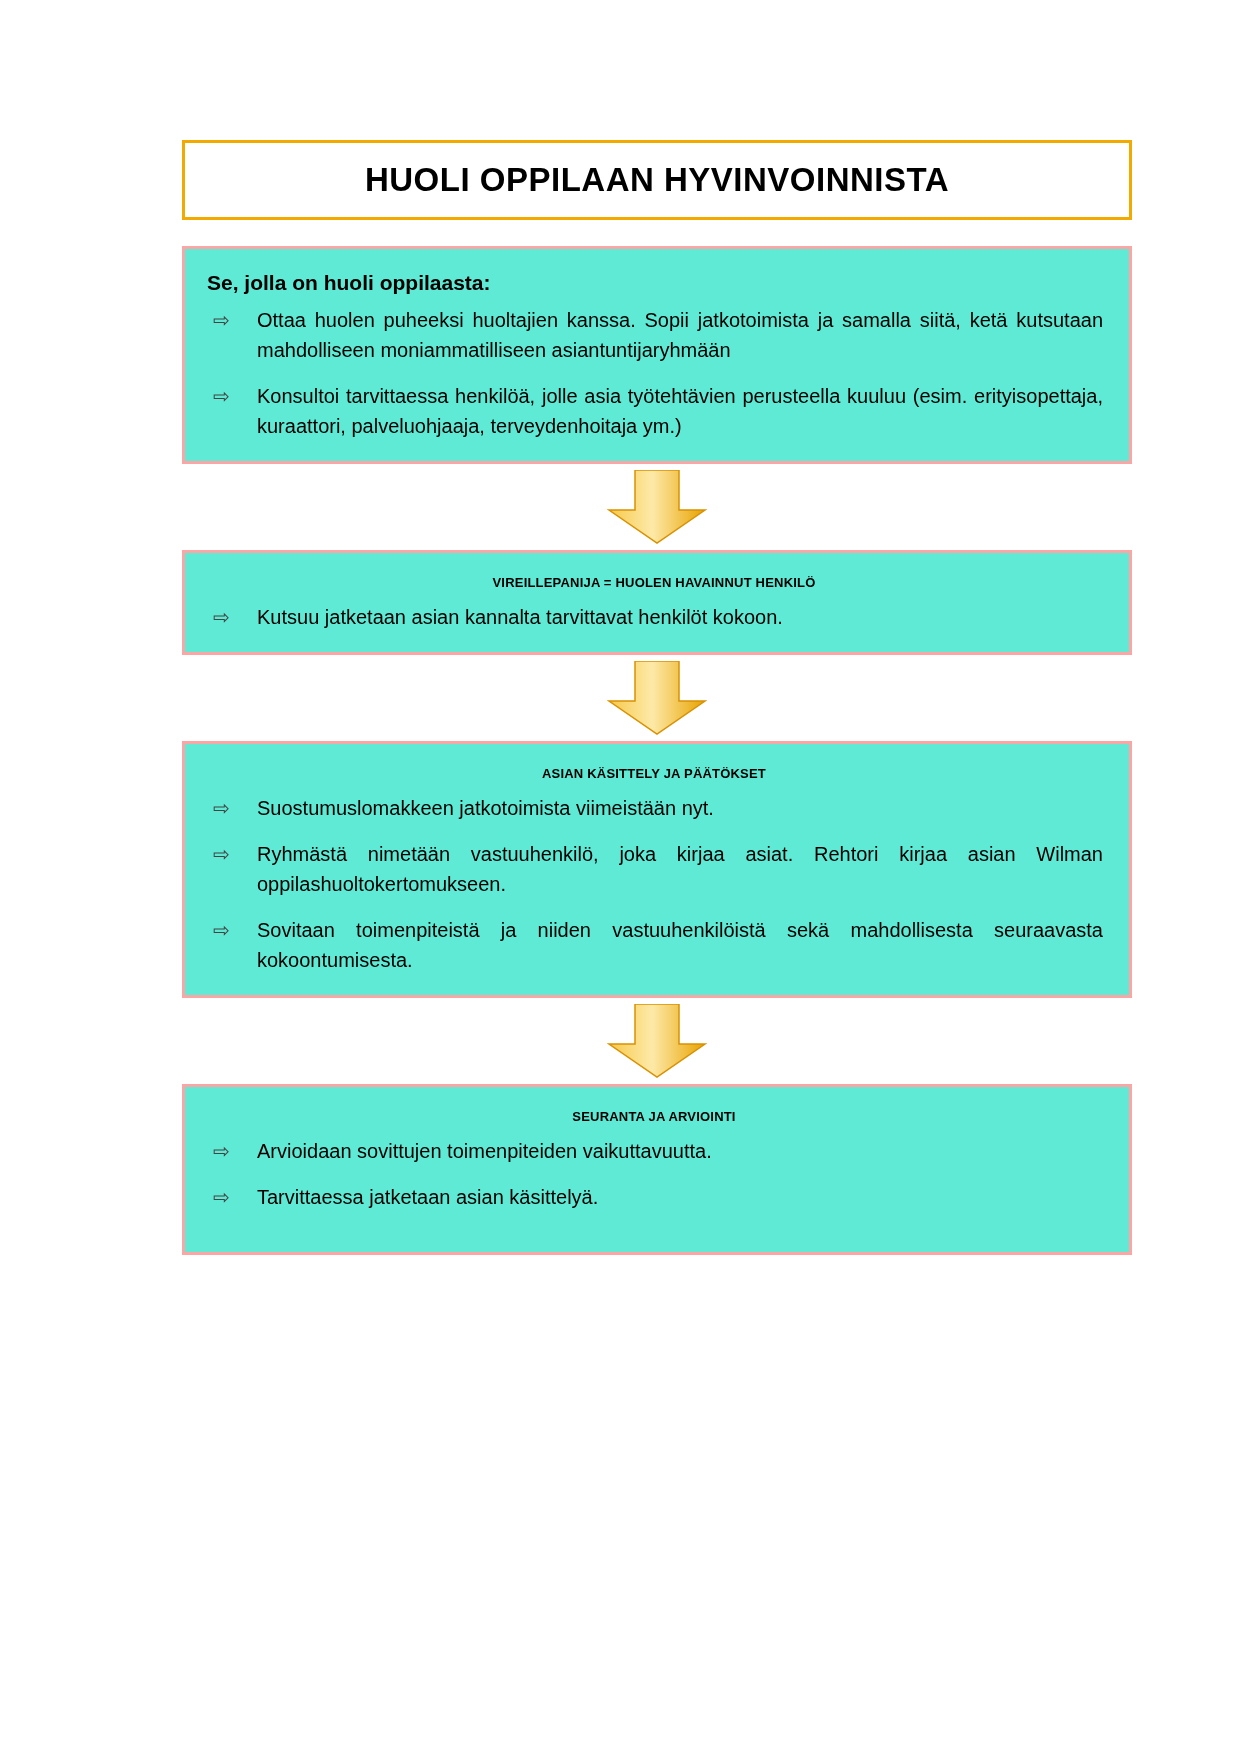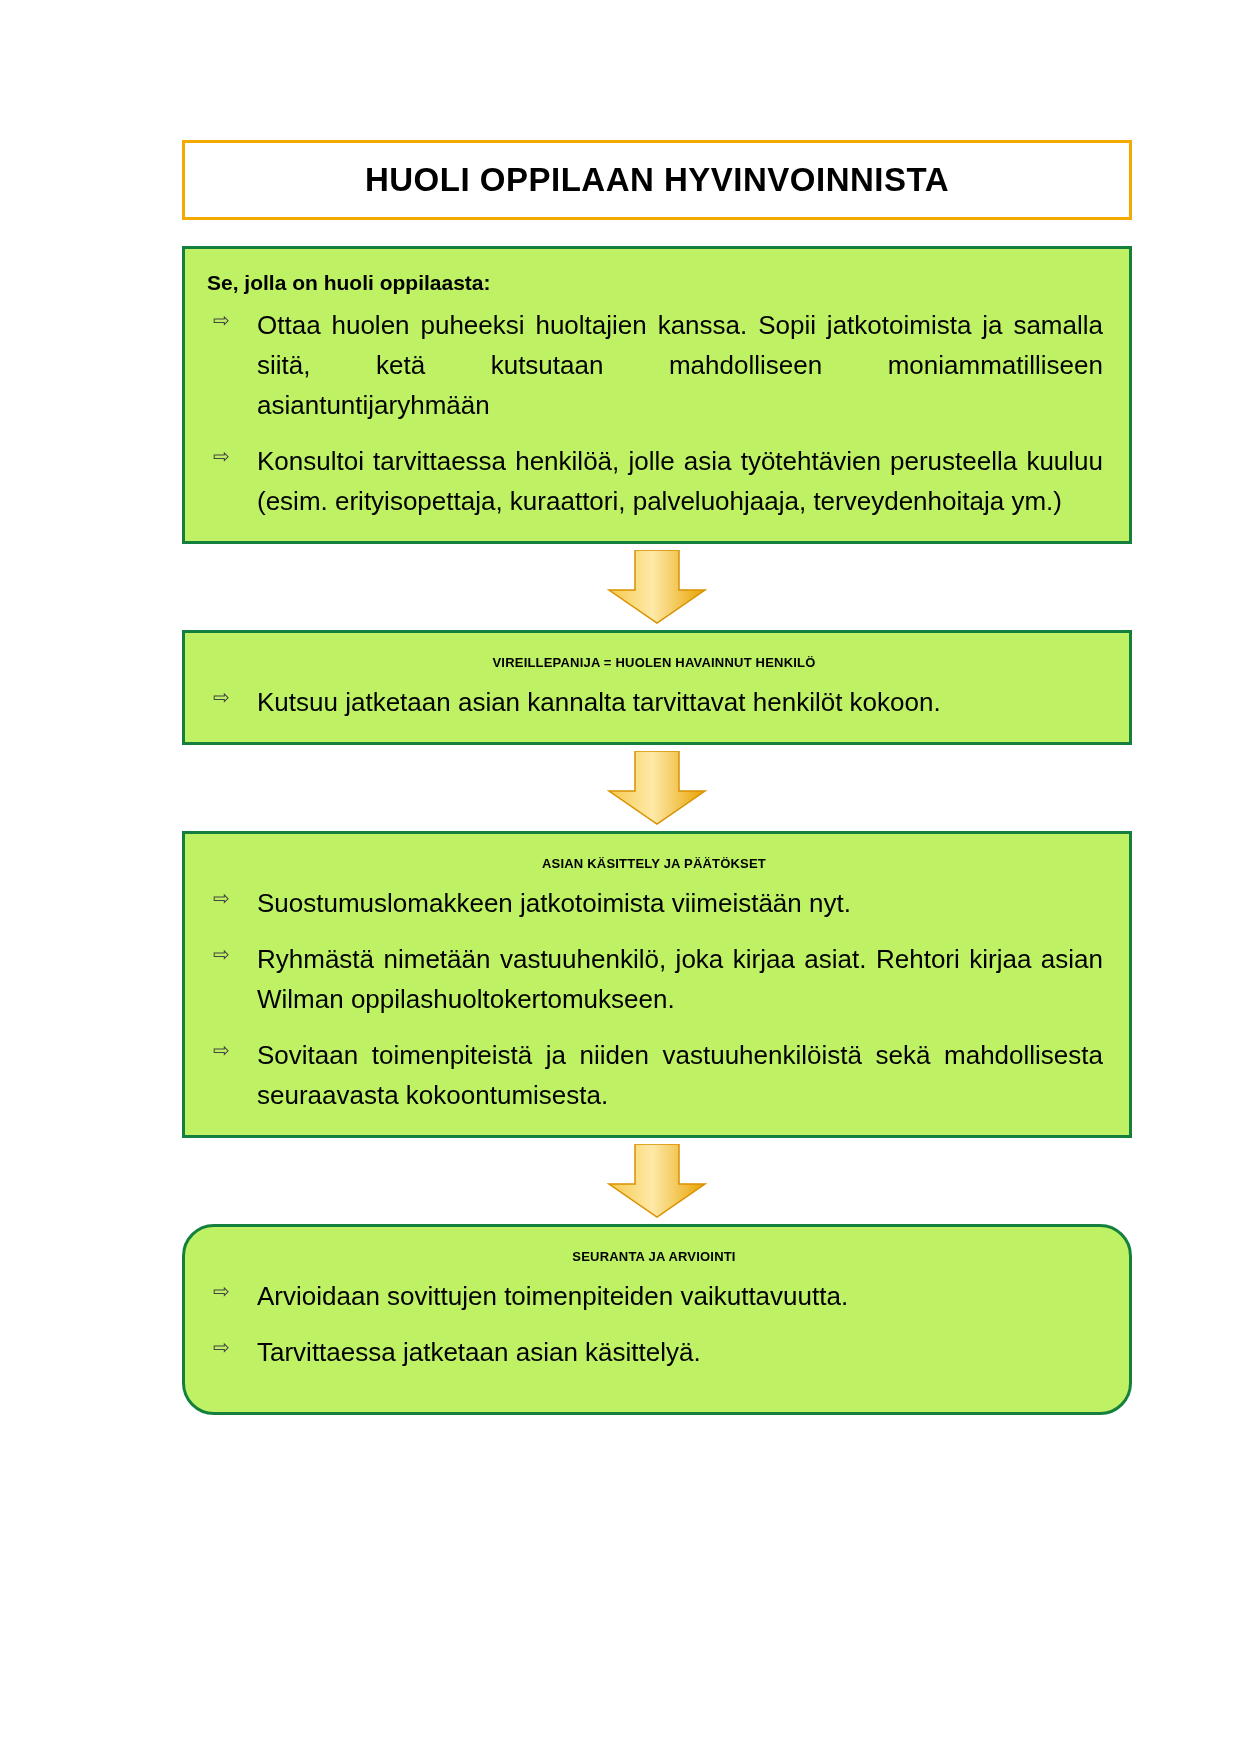--- a/index.html
+++ b/index.html
@@ -40,22 +40,22 @@
   }
   .title-box .title-text {
     font-size: 33px;
     font-weight: bold;
     letter-spacing: 0.5px;
     color: #000;
     text-align: center;
   }
   
   .box {
-    border: 3px solid #15803d;
-    background: #bef264;
+    border: 3px solid #fca5a5;
+    background: #5eead4;
     box-sizing: border-box;
     padding: 18px 22px 20px 16px;
   }
   .box-heading-left {
     font-size: 21px;
     font-weight: bold;
     margin: 4px 0 10px 6px;
   }
   .box-heading-center {
     font-size: 13px;
@@ -83,22 +83,22 @@
     width: 56px;
     font-size: 20px;
     line-height: 30px;
     color: #444;
     text-align: left;
     padding-left: 12px;
     box-sizing: border-box;
   }
   .bullet-text {
     flex: 1 1 auto;
-    font-size: 26px;
-    line-height: 40px;
+    font-size: 20px;
+    line-height: 30px;
     text-align: justify;
     padding-right: 4px;
   }
   .tight ul.bullets li {
     margin-bottom: 0;
   }
   
   .arrow-wrap {
     display: flex;
     justify-content: center;
@@ -204,21 +204,21 @@
               <stop offset="0%" stop-color="#F7C94B"></stop>
               <stop offset="45%" stop-color="#FDE9A8"></stop>
               <stop offset="100%" stop-color="#E8A300"></stop>
             </linearGradient>
           </defs>
           <polygon points="34,0 78,0 78,40 104,40 56,73 8,40 34,40" fill="url(#g3)" stroke="#D99100" stroke-width="1.5"></polygon>
         </svg>
       </div>
     </div>
 
-    <div class="box" style="padding-bottom:40px;border-radius:32px;">
+    <div class="box" style="padding-bottom:40px;">
       <div class="box-heading-center">SEURANTA JA ARVIOINTI</div>
       <ul class="bullets">
         <li>
           <span class="bullet-icon">⇨</span>
           <span class="bullet-text">Arvioidaan sovittujen toimenpiteiden vaikuttavuutta.</span>
         </li>
         <li>
           <span class="bullet-icon">⇨</span>
           <span class="bullet-text">Tarvittaessa jatketaan asian käsittelyä.</span>
         </li>

